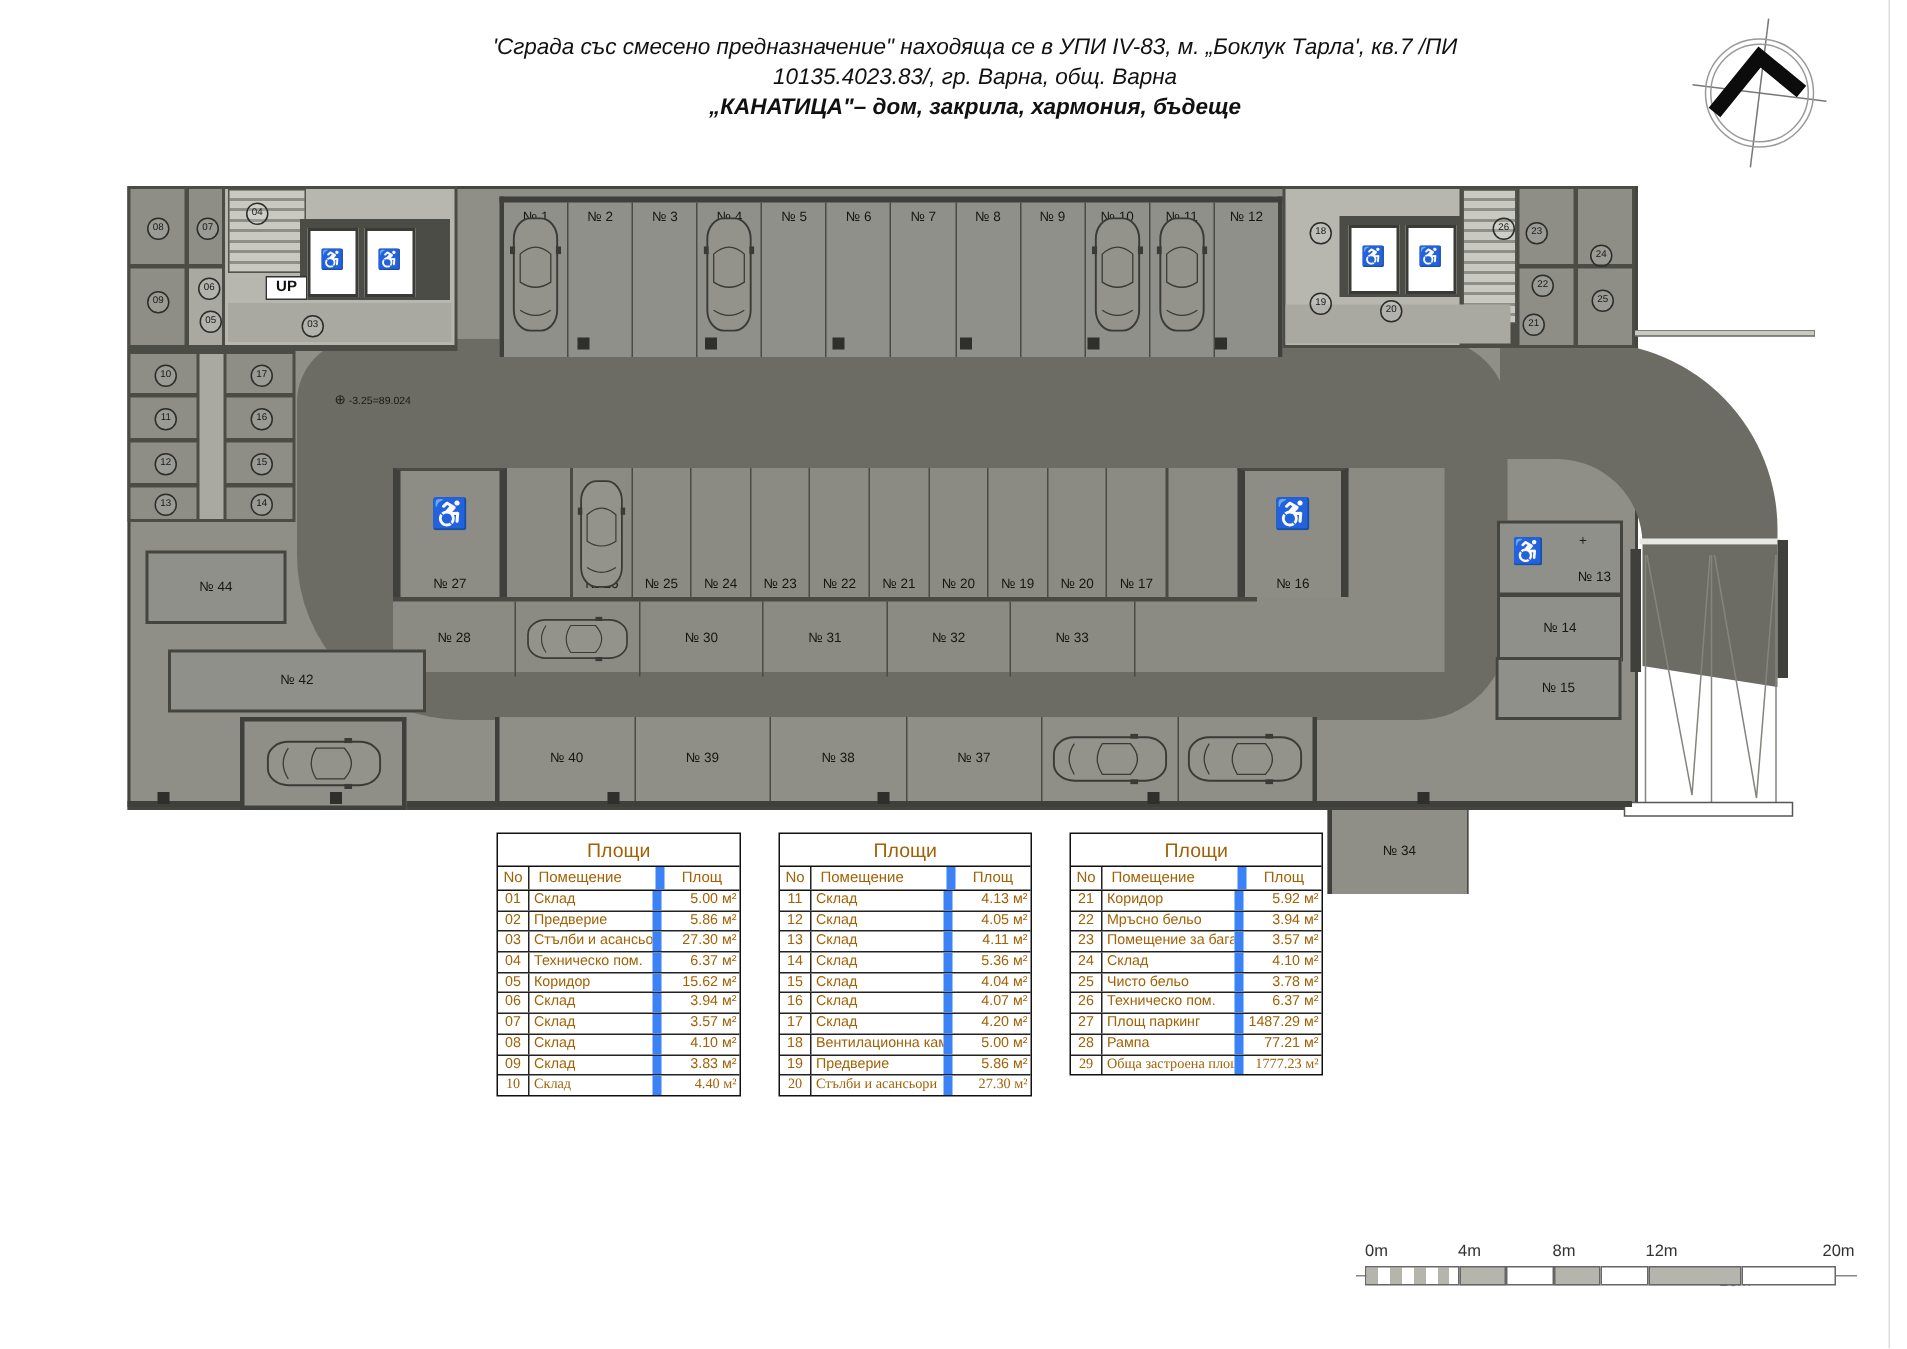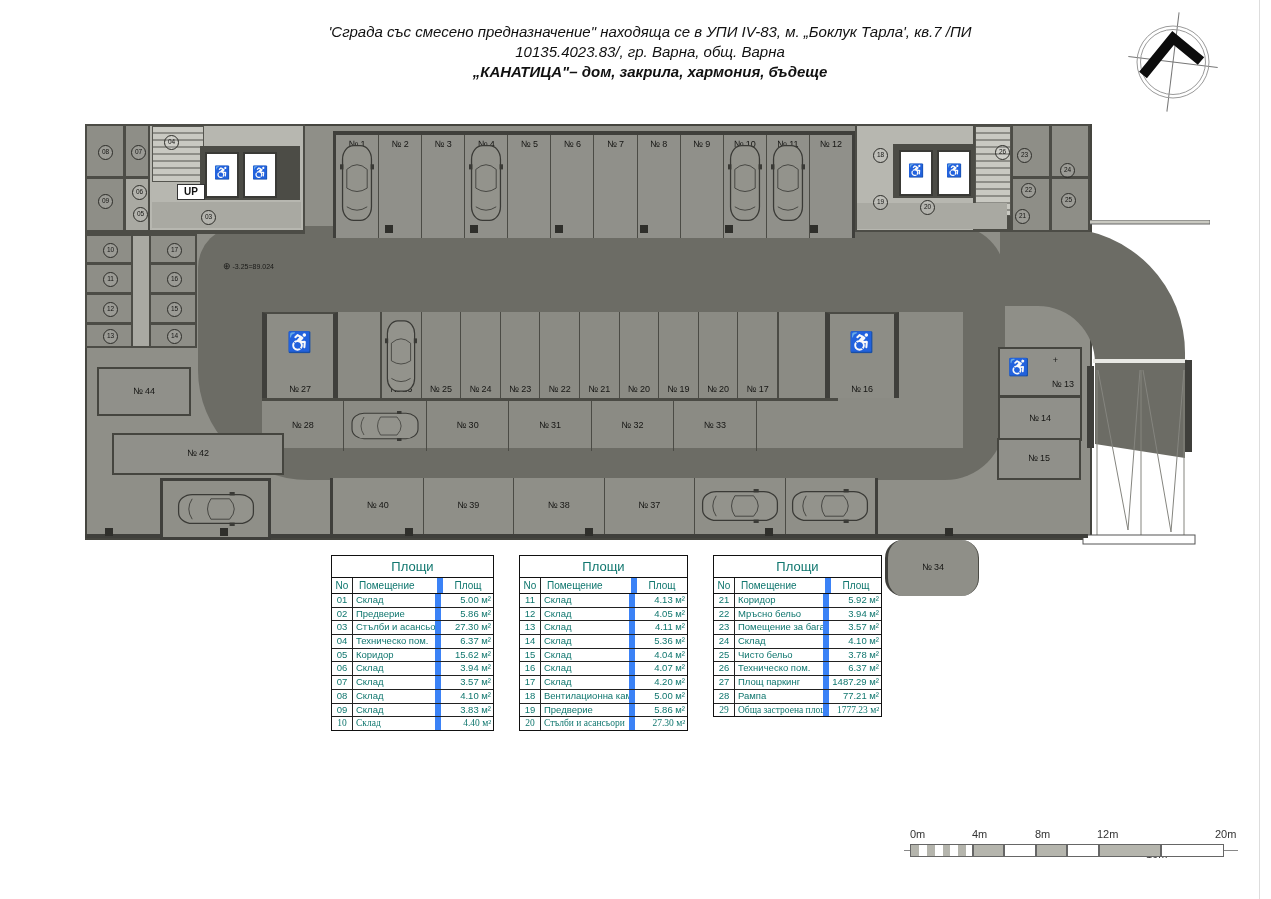--- a/index.html
+++ b/index.html
@@ -54,21 +54,21 @@
   .stairs{position:absolute;background:repeating-linear-gradient(180deg,#c9c9c2 0 5px,#8e8e88 5px 7px);border:1px solid #55554f;}
   .elevator{position:absolute;background:#fff;border:2px solid #3a3a36;text-align:center;}
   .elevator .ev-icon{font-size:13px;line-height:38px;color:#222;}
   .up-box{position:absolute;background:#fff;border:1px solid #333;font-size:10px;color:#111;text-align:center;line-height:14px;}
   .circ{position:absolute;width:13px;height:13px;border:1px solid #2c2c28;border-radius:50%;font-size:6.5px;line-height:12px;text-align:center;color:#161614;background:rgba(255,255,255,0.12);z-index:6;}
   .level-mark{position:absolute;font-size:7px;color:#1a1a18;white-space:nowrap;z-index:6;}
   .level-mark .lm-icon{font-size:9px;}
   .col-sq{position:absolute;width:8px;height:8px;background:#2f2f2b;z-index:6;}
 
   
-  .areas-table{position:absolute;border:1.5px solid #111;background:#fff;color:#0f766e;}
+  .areas-table{position:absolute;border:1.5px solid #111;background:#fff;color:#a16207;}
   .tbl-title{border-bottom:1.5px solid #111;text-align:center;font-size:13px;height:21px;line-height:21px;}
   .tbl-head{display:flex;border-bottom:1.5px solid #111;font-size:10px;height:15px;line-height:15px;}
   .trow{display:flex;border-bottom:1px solid #222;font-size:9.5px;height:12.7px;line-height:12.5px;}
   .trow:last-child{border-bottom:none;font-family:Liberation Serif, serif;}
   .t-no{width:20px;border-right:1px solid #222;text-align:center;flex:none;}
   .t-name{flex:1;border-right:6px solid #3b82f6;padding-left:3px;overflow:hidden;white-space:nowrap;}
   .t-area{width:50px;flex:none;text-align:right;padding-right:2px;}
   .tbl-head .t-name{padding-left:6px;}
   .tbl-head .t-area{text-align:center;padding-right:0;}
 
@@ -354,21 +354,21 @@
         </svg>
       </div>
 
       <div class="stall">
         <span class="stall-label">№ 35</span>
         <svg class="car car-h" viewBox="0 0 40 92">
           <use href="#car-top"></use>
         </svg>
       </div>
     </div>
-  <div class="abs stall single-stall" style="left:800px;top:363px;width:90px;height:56px;border-left:3px solid #3f3f3b;flex:none;border-radius:18px;">
+  <div class="abs stall single-stall" style="left:800px;top:363px;width:90px;height:56px;border-left:3px solid #3f3f3b;flex:none;">
     <span class="stall-label">№ 34</span>
   </div>
 
   <div class="abs side-stall" style="left:12px;top:252px;width:90px;height:45px;text-decoration:underline;">
     <span class="stall-label">№ 44</span>
   </div>
   <div class="abs side-stall" style="left:27px;top:318px;width:143px;height:38px;padding-left:25px;">
     <span class="stall-label">№ 42</span>
   </div>
 

